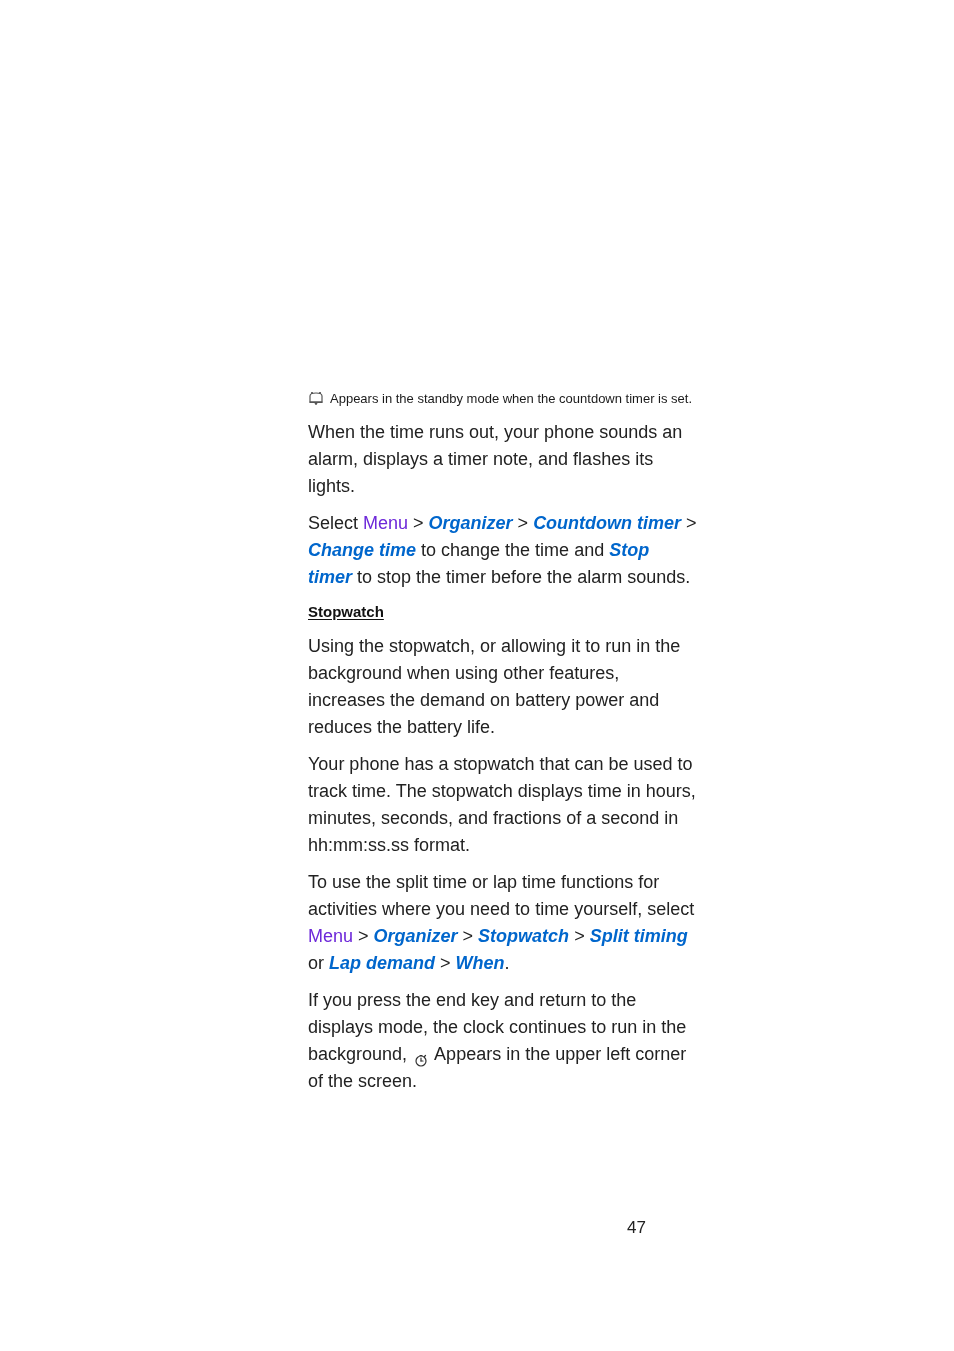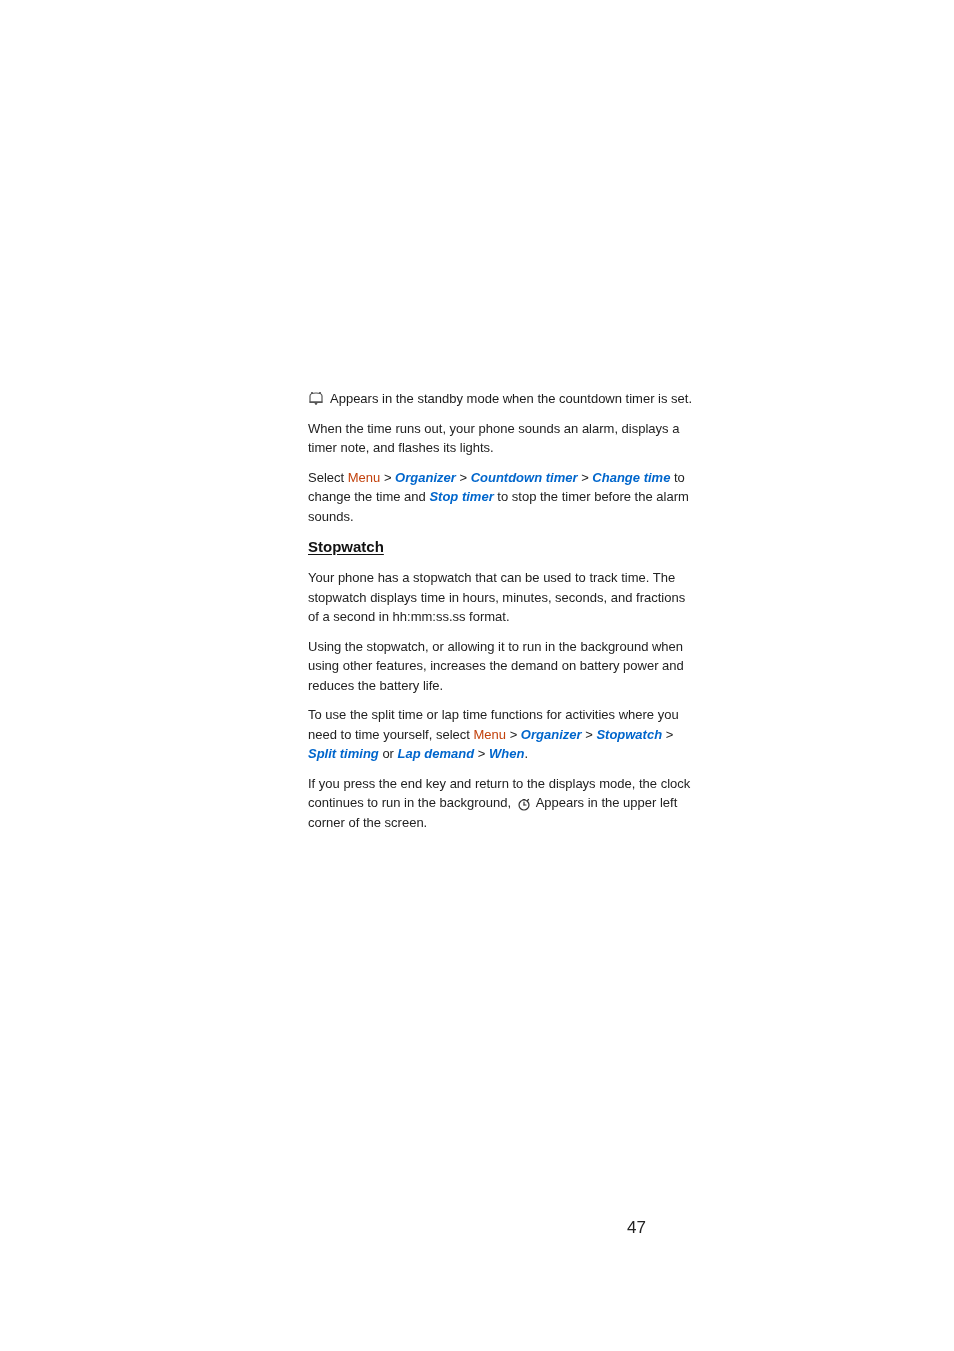--- a/index.html
+++ b/index.html
@@ -42,27 +42,27 @@
     .icon-bell {
       width: 16px;
       height: 16px;
       flex-shrink: 0;
       margin-top: 1px;
       color: #555;
     }
 
     .para {
       margin-bottom: 10px;
-      font-size: 13px;
+      font-size: 18px;
       color: #222;
       line-height: 1.5;
     }
 
     .link-blue {
-      color: #c2410c;
+      color: #6d28d9;
       text-decoration: none;
     }
 
     .link-blue-italic {
       color: #0066cc;
       font-style: italic;
       text-decoration: none;
       font-weight: bold;
     }
 
@@ -113,23 +113,23 @@
     </div>
 
     <p class="para">When the time runs out, your phone sounds an alarm, displays a timer note, and flashes its lights.</p>
 
     <p class="para">
       <span>Select </span><span class="link-blue">Menu</span><span> &gt; </span><span class="link-blue-italic">Organizer</span><span> &gt; </span><span class="link-blue-italic">Countdown timer</span><span> &gt; </span><span class="link-blue-italic">Change time</span><span> to change the time and </span><span class="link-blue-italic">Stop timer</span><span> to stop the timer before the alarm sounds.</span>
     </p>
 
     <h2 class="section-heading">Stopwatch</h2>
 
+    <p class="para">Using the stopwatch, or allowing it to run in the background when using other features, increases the demand on battery power and reduces the battery life.</p>
+
     <p class="para">Your phone has a stopwatch that can be used to track time. The stopwatch displays time in hours, minutes, seconds, and fractions of a second in hh:mm:ss.ss format.</p>
-
-    <p class="para">Using the stopwatch, or allowing it to run in the background when using other features, increases the demand on battery power and reduces the battery life.</p>
 
     <p class="para">
       <span>To use the split time or lap time functions for activities where you need to time yourself, select </span><span class="link-blue">Menu</span><span> &gt; </span><span class="link-blue-italic">Organizer</span><span>
       </span><span> &gt; </span><span class="link-blue-italic">Stopwatch</span><span> &gt; </span><span class="link-blue-italic">Split timing</span><span> or </span><span class="link-blue-italic">Lap demand</span><span> &gt; </span><span class="link-blue-italic">When</span><span>.</span>
     </p>
 
     <p class="para">
       <span>If you press the end key and return to the displays mode, the clock continues to run in the background,</span>
       <span class="stopwatch-icon">
         <svg viewBox="0 0 14 14" fill="none" xmlns="http://www.w3.org/2000/svg" width="14" height="14">

